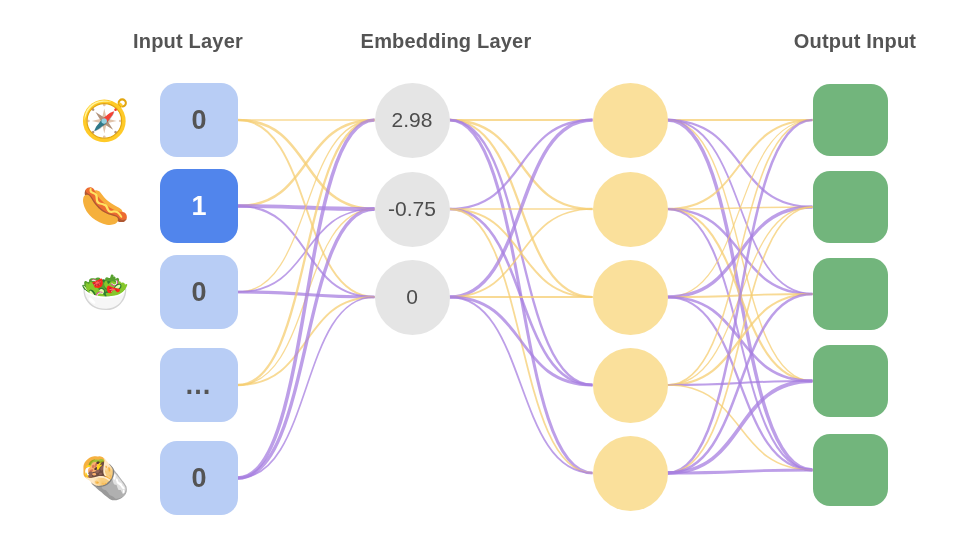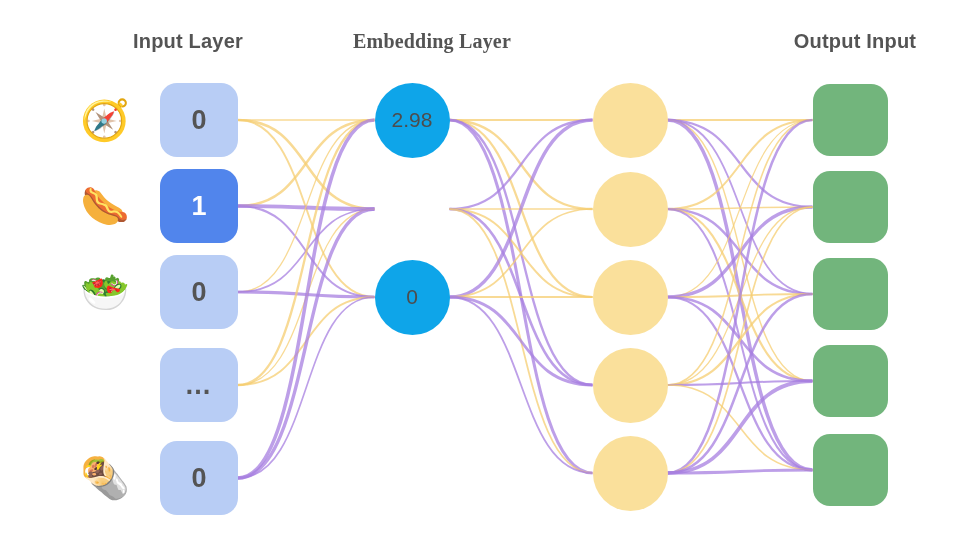--- a/index.html
+++ b/index.html
@@ -34,21 +34,21 @@
     width:78px;height:74px;border-radius:17px;
     background:#b8cdf5;
     color:#545454;
     font-size:27px;font-weight:bold;
   }
   .in-box.active{background:#5185ec;color:#ffffff;}
   .in-box.dots{font-size:27px;letter-spacing:2px;}
 
   .emb-circle{
     width:75px;height:75px;border-radius:50%;
-    background:#0ea5e9;
+    background:#e5e5e5;
     color:#4d4d4d;
     font-size:21px;font-weight:normal;
   }
   .hid-circle{
     width:75px;height:75px;border-radius:50%;
     background:#fae09b;
   }
   .out-box{
     width:75px;height:72px;border-radius:17px;
     background:#72b57c;
@@ -62,21 +62,21 @@
     line-height:1;
     user-select:none;
   }
 </style>
 </head>
 <body>
 
 <div id="diagram">
 
   <div class="layer-title" style="left: 188px; top: 30px; z-index: 3;">Input Layer</div>
-  <div class="layer-title" style="left: 432px; top: 30px; z-index: 3; font-family: Liberation Serif, serif;">Embedding Layer</div>
+  <div class="layer-title" style="left: 446px; top: 30px; z-index: 3;">Embedding Layer</div>
   <div class="layer-title" style="left: 855px; top: 30px; z-index: 3;">Output Input</div>
 
   <svg class="edges" viewBox="0 0 960 540" id="edge-svg" style="z-index: 1;">
       <path d="M 238 120 C 313.075 120 299.425 120 374.5 120" fill="none" stroke="#f5cd72" stroke-width="1.62" opacity="0.75"></path>
       <path d="M 238 120 C 313.075 120 299.425 209 374.5 209" fill="none" stroke="#f5cd72" stroke-width="2.58" opacity="0.75"></path>
       <path d="M 238 120 C 313.075 120 299.425 297 374.5 297" fill="none" stroke="#f5cd72" stroke-width="1.94" opacity="0.75"></path>
       <path d="M 238 206 C 313.075 206 299.425 120 374.5 120" fill="none" stroke="#f5cd72" stroke-width="2.48" opacity="0.75"></path>
       <path d="M 238 206 C 313.075 206 299.425 209 374.5 209" fill="none" stroke="#a77fe0" stroke-width="3.79" opacity="0.75"></path>
       <path d="M 238 206 C 313.075 206 299.425 297 374.5 297" fill="none" stroke="#a77fe0" stroke-width="2.03" opacity="0.75"></path>
       <path d="M 238 292 C 313.075 292 299.425 120 374.5 120" fill="none" stroke="#f5cd72" stroke-width="1.28" opacity="0.75"></path>
@@ -134,20 +134,21 @@
       <div class="emoji" style="left: 77px; top: 92px;">🧭</div>
       <div class="emoji" style="left: 77px; top: 178px;">🌭</div>
       <div class="emoji" style="left: 77px; top: 264px;">🥗</div>
       <div class="emoji" style="left: 77px; top: 450px;">🌯</div>
       <div class="node in-box" style="left: 160px; top: 83px;">0</div>
       <div class="node in-box active" style="left: 160px; top: 169px;">1</div>
       <div class="node in-box" style="left: 160px; top: 255px;">0</div>
       <div class="node in-box dots" style="left: 160px; top: 348px;">…</div>
       <div class="node in-box" style="left: 160px; top: 441px;">0</div>
       <div class="node emb-circle" style="left: 374.5px; top: 82.5px;">2.98</div>
+      <div class="node emb-circle" style="left: 374.5px; top: 171.5px;">-0.75</div>
       <div class="node emb-circle" style="left: 374.5px; top: 259.5px;">0</div>
       <div class="node hid-circle" style="left: 592.5px; top: 82.5px;"></div>
       <div class="node hid-circle" style="left: 592.5px; top: 171.5px;"></div>
       <div class="node hid-circle" style="left: 592.5px; top: 259.5px;"></div>
       <div class="node hid-circle" style="left: 592.5px; top: 347.5px;"></div>
       <div class="node hid-circle" style="left: 592.5px; top: 435.5px;"></div>
       <div class="node out-box" style="left: 812.5px; top: 84px;"></div>
       <div class="node out-box" style="left: 812.5px; top: 171px;"></div>
       <div class="node out-box" style="left: 812.5px; top: 258px;"></div>
       <div class="node out-box" style="left: 812.5px; top: 345px;"></div>

